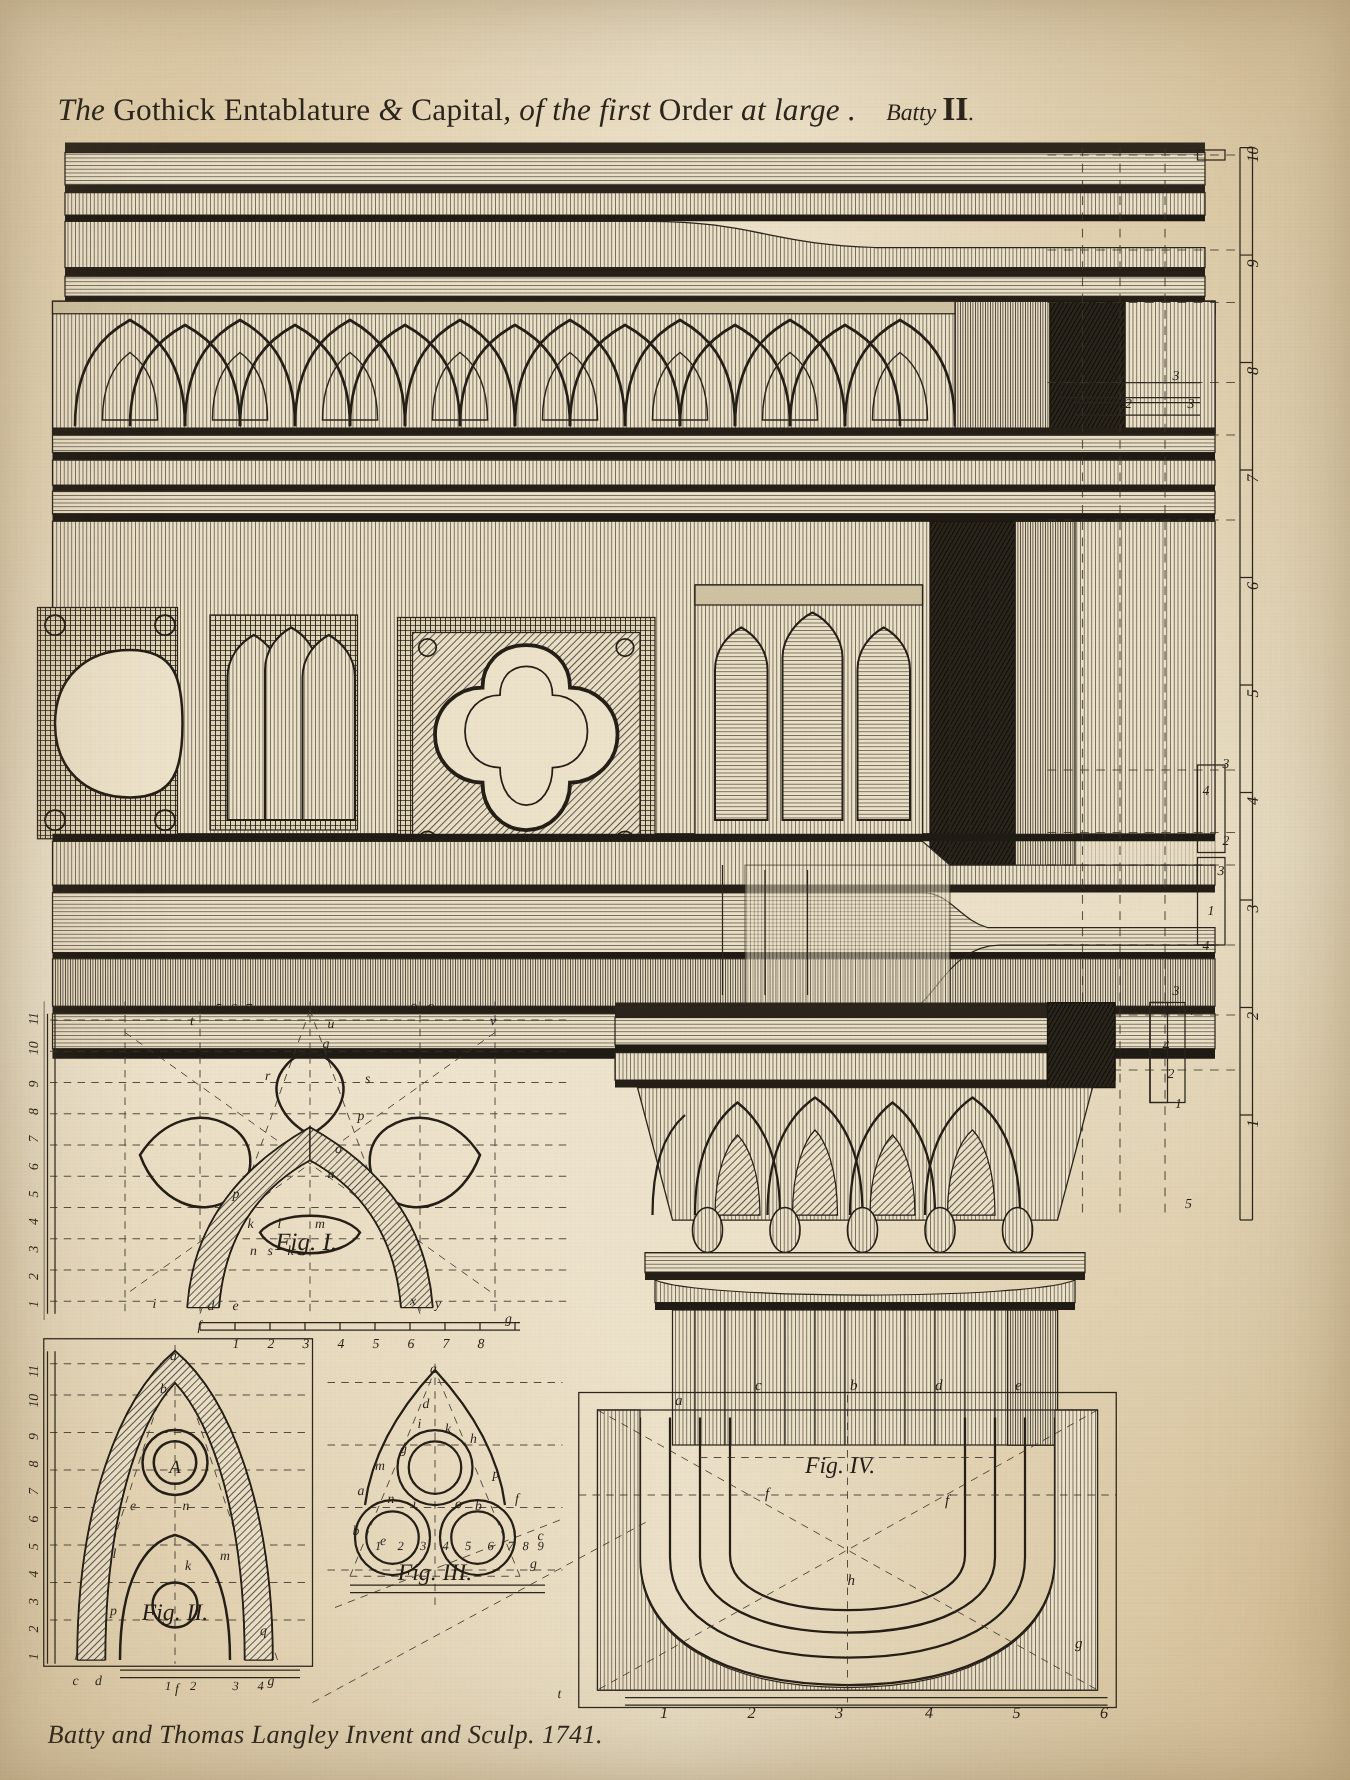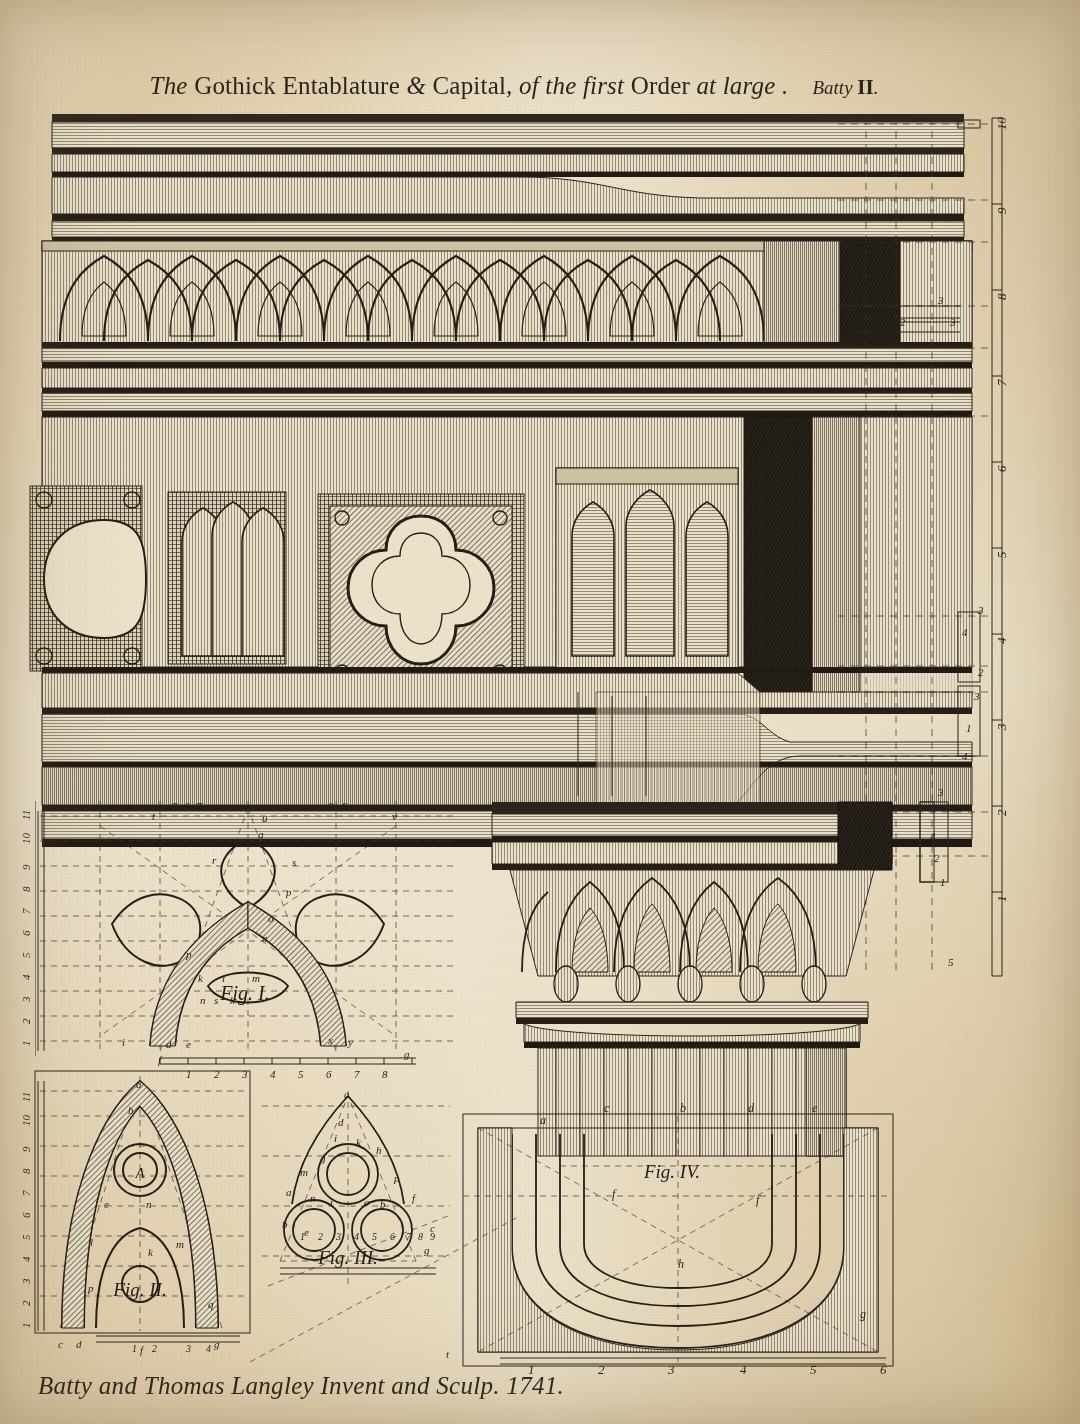--- a/index.html
+++ b/index.html
@@ -40,44 +40,44 @@
 
   
   #title-row {
     position: absolute;
     left: 46px;
     top: 72px;
     width: 988px;
     height: 34px;
     display: flex;
     align-items: baseline;
-    justify-content: center;
+    justify-content: flex-start;
     gap: 24px;
   }
   #title-text {
     font-size: 25px;
     letter-spacing: 0.2px;
     white-space: nowrap;
   }
   #title-text .it { font-style: italic; }
   #title-text .rm { font-style: normal; }
   #plate-label {
     font-size: 19px;
     font-style: italic;
     white-space: nowrap;
     padding-right: 52px;
   }
-  #plate-label b { font-style: normal; font-weight: bold; font-size: 21px; }
+  #plate-label b { font-style: normal; font-weight: bold; font-size: 27px; }
 
   
   #signature {
     position: absolute;
     left: 38px;
     bottom: 24px;
-    font-size: 25px;
+    font-size: 21px;
     font-style: italic;
     letter-spacing: 0.3px;
     white-space: nowrap;
   }
 
   
   #plate-svg {
     position: absolute;
     left: 0;
     top: 96px;

